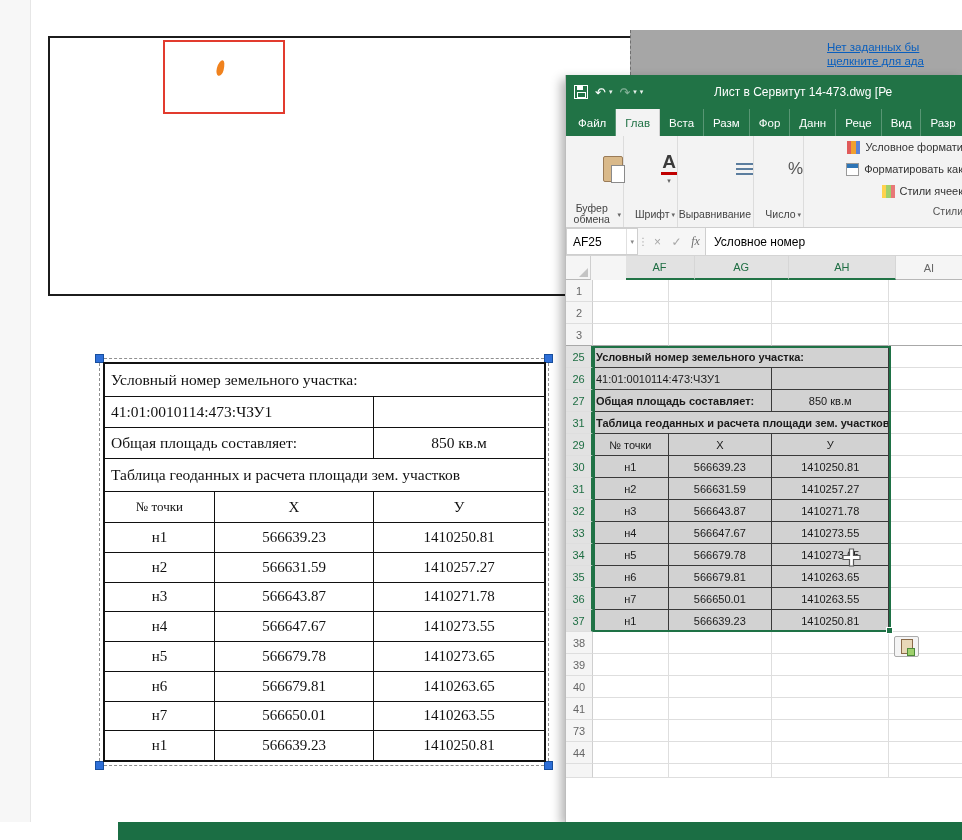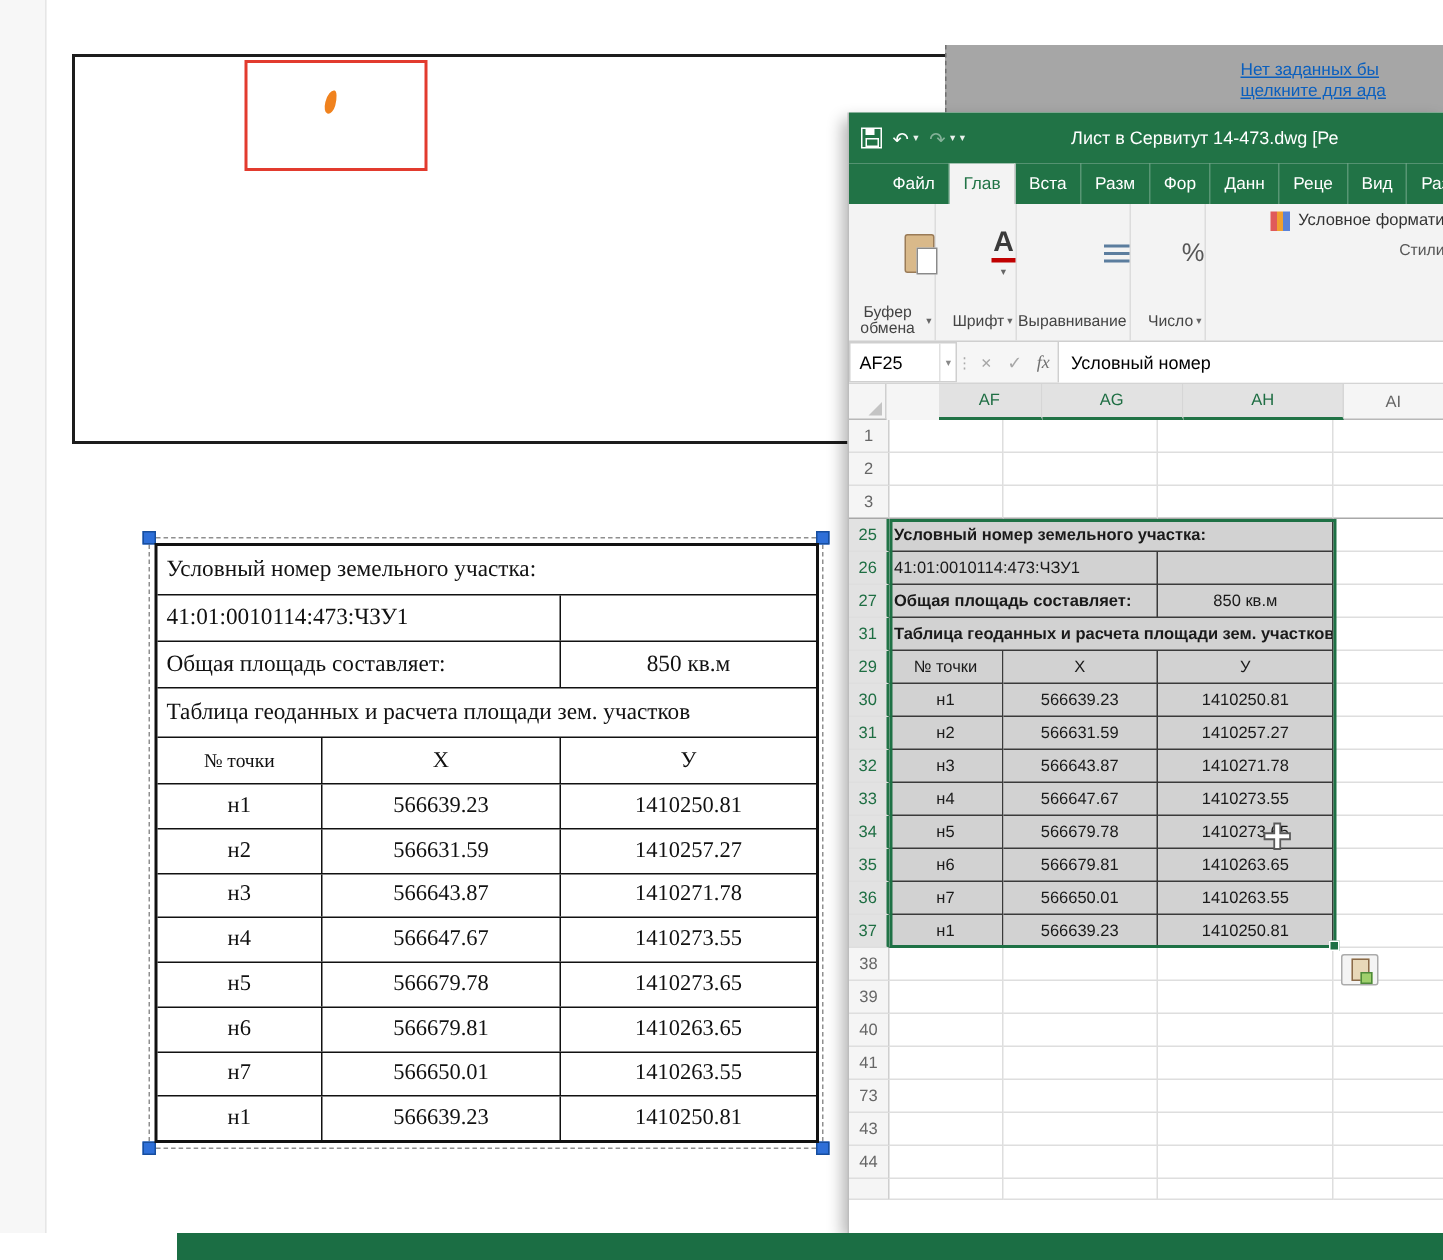--- a/index.html
+++ b/index.html
@@ -54,21 +54,21 @@
   .titlebar{height:34px;background:#217346;display:flex;align-items:center;color:#fff;padding-left:8px;box-sizing:border-box;}
   .qat{display:flex;align-items:center;gap:7px;}
   .save-ic{width:12px;height:12px;border:1.5px solid #fff;position:relative;}
   .save-ic:before{content:"";position:absolute;left:2px;top:0;width:6px;height:4px;background:#fff;}
   .save-ic:after{content:"";position:absolute;left:2px;bottom:0;width:7px;height:4px;border:1px solid #fff;}
   .qat .glyph{font-size:13px;line-height:1;color:#fff;}
   .qat .dim{opacity:.45;}
   .qat .caret{font-size:7px;opacity:.9;margin-left:-4px;}
   .xtitle{flex:1;text-align:center;font-size:12px;white-space:nowrap;overflow:hidden;padding:0 4px;}
 
-  .tabsrow{height:27px;background:#217346;display:flex;align-items:flex-end;padding-left:20px;box-sizing:border-box;}
+  .tabsrow{height:27px;background:#217346;display:flex;align-items:flex-end;padding-left:3px;box-sizing:border-box;}
   .etab{height:27px;display:flex;align-items:center;padding:0 9px;font-size:11.5px;color:#fff;
         border-right:1px solid rgba(255,255,255,.25);cursor:pointer;white-space:nowrap;}
   .etab.active{background:#f3f3f3;color:#217346;border-right:1px solid #d0d0d0;}
 
   .ribbon{height:92px;background:#f3f3f3;border-bottom:1px solid #cfcfcf;display:flex;box-sizing:border-box;}
   .rgroup{display:flex;flex-direction:column;border-right:1px solid #dcdcdc;box-sizing:border-box;align-items:flex-end;}
   .g-clip{width:58px;} .g-font{width:54px;} .g-align{width:76px;} .g-num{width:50px;} .g-styles{flex:1;border-right:none;}
   .ricon-area{flex:1;display:flex;align-items:center;justify-content:center;}
   .glabel{height:26px;display:flex;align-items:center;justify-content:center;font-size:10.5px;color:#444;
           text-align:center;line-height:11px;padding:0 2px;}
@@ -290,34 +290,42 @@
         <div class="glabel">
           <span>Число</span>
           <span class="caret">▾</span>
         </div>
       </div>
       <div class="rgroup g-styles">
         <div class="sbtn">
           <span class="sic cond"></span>
           <span>Условное формати</span>
         </div>
+        <div class="sbtn">
+          <span class="sic tbl"></span>
+          <span>Форматировать как</span>
+        </div>
+        <div class="sbtn">
+          <span class="sic styles"></span>
+          <span>Стили ячеек</span>
+        </div>
         <div class="styles-label">Стили</div>
       </div>
     </div>
 
     <div class="frow">
       <div class="namebox">
         <span>AF25</span>
         <span class="nb-caret">▾</span>
       </div>
       <div class="fsplit">⋮</div>
       <div class="fbtn">×</div>
       <div class="fbtn">✓</div>
       <div class="fbtn fx">fx</div>
-      <div class="finput">Условный номер</div>
+      <div class="finput">Условное номер</div>
     </div>
 
     <div class="sheet">
       <div class="chrow">
         <div class="corner"></div>
       <div class="colhdr selc" style="width: 76px; margin-left: 35px;">AF</div>
           <div class="colhdr selc" style="width: 104px;">AG</div>
           <div class="colhdr selc" style="width: 118px;">AH</div>
           <div class="colhdr" style="width: 74px;">AI</div>
         </div>
@@ -452,27 +460,20 @@
             </div>
             <div class="xrow">
               <div class="rowhdr">41</div>
               <div class="xcell" style="width: 76px;"></div>
               <div class="xcell" style="width: 104px;"></div>
               <div class="xcell" style="width: 118px;"></div>
               <div class="xcell" style="width: 74px;"></div>
             </div>
             <div class="xrow">
               <div class="rowhdr">73</div>
-              <div class="xcell" style="width: 76px;"></div>
-              <div class="xcell" style="width: 104px;"></div>
-              <div class="xcell" style="width: 118px;"></div>
-              <div class="xcell" style="width: 74px;"></div>
-            </div>
-            <div class="xrow">
-              <div class="rowhdr">43</div>
               <div class="xcell" style="width: 76px;"></div>
               <div class="xcell" style="width: 104px;"></div>
               <div class="xcell" style="width: 118px;"></div>
               <div class="xcell" style="width: 74px;"></div>
             </div>
             <div class="xrow">
               <div class="rowhdr">44</div>
               <div class="xcell" style="width: 76px;"></div>
               <div class="xcell" style="width: 104px;"></div>
               <div class="xcell" style="width: 118px;"></div>

